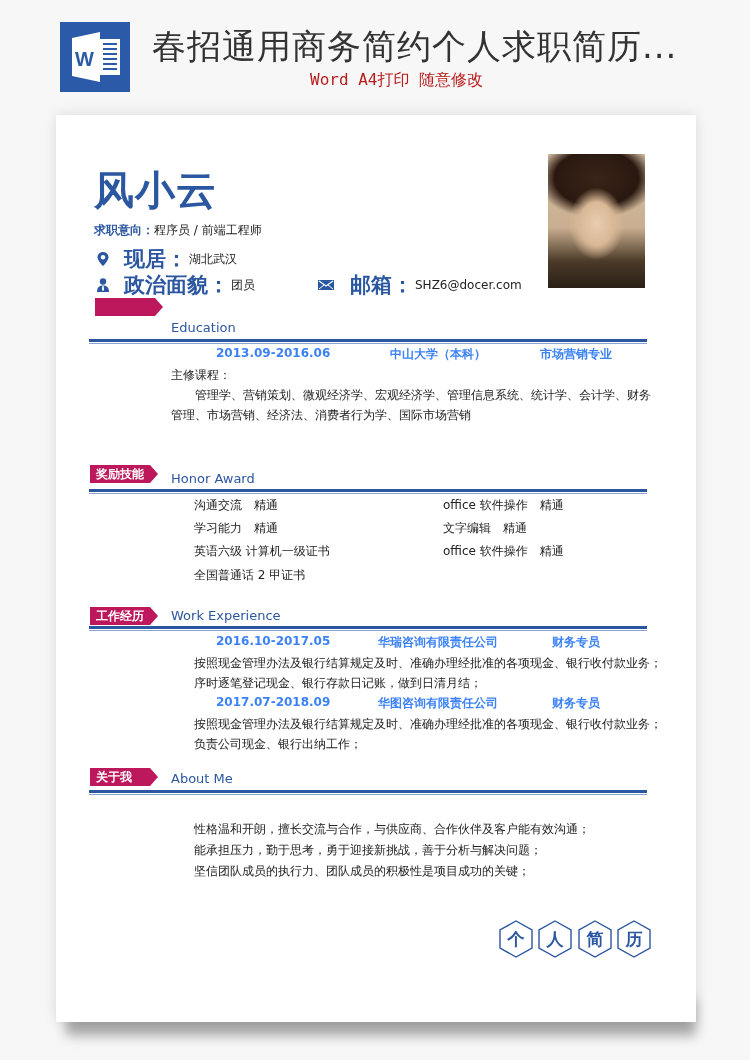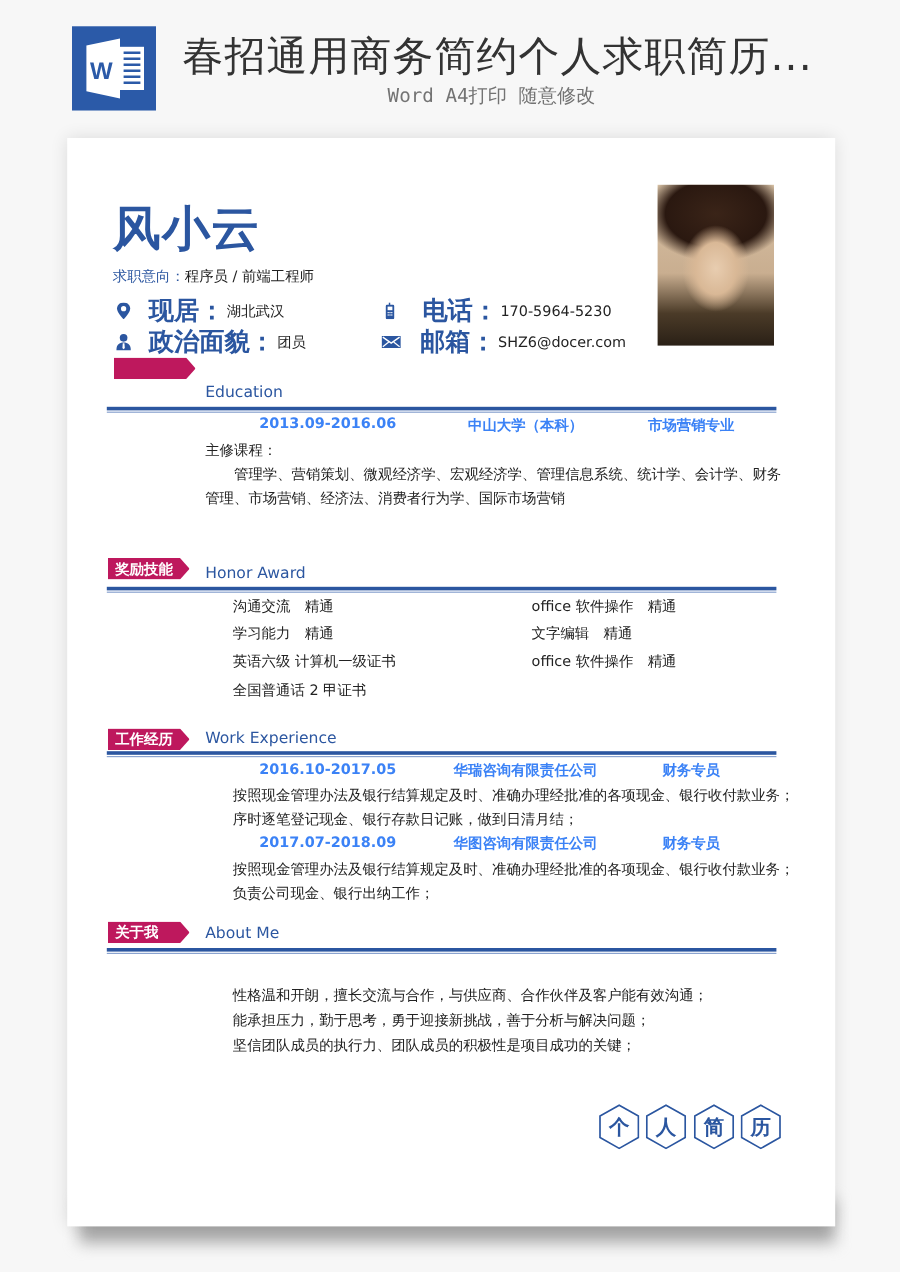--- a/index.html
+++ b/index.html
@@ -13,40 +13,40 @@
   .header-word-icon {
     position: absolute; left: 60px; top: 22px; width: 70px; height: 70px;
     background: #2b5aa8;
   }
   .header-title {
     position: absolute; left: 152px; top: 24px;
     font-size: 34px; color: #333; letter-spacing: 1px; white-space: nowrap;
     font-family: "DejaVu Sans", sans-serif;
   }
   .header-sub {
-    position: absolute; left: 323px; top: 70px;
-    font-size: 16px; color: #737373; white-space: nowrap;
+    position: absolute; left: 310px; top: 70px;
+    font-size: 16px; color: #b91c1c; white-space: nowrap;
     font-family: "DejaVu Sans Mono", monospace;
   }
   .page-shadow {
     position: absolute; left: 66px; top: 1000px; width: 630px; height: 36px;
     background: #aaa; filter: blur(6px);
   }
   .page {
     position: absolute; left: 56px; top: 115px; width: 640px; height: 907px;
     background: #fff;
     box-shadow: 0 0 14px rgba(0,0,0,0.12);
   }
   .abs { position: absolute; white-space: nowrap; }
   .name {
     left: 38px; top: 48px; font-size: 40px; font-weight: bold; color: #2b56a0;
     letter-spacing: 1px;
   }
   .intent { left: 38px; top: 107px; font-size: 12px; color: #222; }
-  .intent .lbl { color: #2b56a0; font-weight: normal; }
+  .intent .lbl { color: #2b56a0; font-weight: bold; }
   .info-row { font-size: 12px; color: #222; display: flex; align-items: center; }
   .info-row .ic { width: 14px; height: 14px; margin-right: 14px; display: inline-block; }
   .info-row .lbl { color: #2b56a0; font-weight: bold; font-size: 21px; margin-right: 2px; }
   .photo {
     left: 492px; top: 39px; width: 97px; height: 134px;
     background:
       radial-gradient(ellipse 28px 36px at 50% 52%, #e8cdb0 0%, #d9b896 60%, rgba(0,0,0,0) 100%),
       radial-gradient(ellipse 60px 40px at 50% 18%, #3a2418 0%, #2a1810 70%, rgba(0,0,0,0) 100%),
       linear-gradient(180deg, #d8c2a6 0%, #c9ae90 55%, #4b3b28 80%, #2a2016 100%);
   }
@@ -115,39 +115,20 @@
     <span class="ic">
       <svg width="14" height="14" viewBox="0 0 14 14">
           <circle cx="7" cy="3.5" r="3.2" fill="#2b56a0"></circle>
           <path d="M1 14 C1 9 3.5 7.5 7 7.5 C10.5 7.5 13 9 13 14 Z" fill="#2b56a0"></path>
           <polygon points="6.3,8 7.7,8 8,12 7,13 6,12" fill="#fff"></polygon>
         </svg>
     </span>
     <span class="lbl">政治面貌：</span>
     <span>团员</span>
   </div>
-  <div class="abs info-row" style="left:262px; top:130px;">
-    <span class="ic">
-      <svg width="14" height="14" viewBox="0 0 14 14">
-          <rect x="3.5" y="2" width="7" height="12" rx="1" fill="#2b56a0"></rect>
-          <rect x="5" y="3.5" width="4" height="3" fill="#fff"></rect>
-          <rect x="6" y="0" width="1.2" height="2.5" fill="#2b56a0"></rect>
-          <g fill="#fff">
-            <rect x="5" y="8" width="1" height="1"></rect>
-            <rect x="6.5" y="8" width="1" height="1"></rect>
-            <rect x="8" y="8" width="1" height="1"></rect>
-            <rect x="5" y="10" width="1" height="1"></rect>
-            <rect x="6.5" y="10" width="1" height="1"></rect>
-            <rect x="8" y="10" width="1" height="1"></rect>
-          </g>
-        </svg>
-    </span>
-    <span class="lbl" style="margin-left:6px;">电话：</span>
-    <span>170-5964-5230</span>
-  </div>
   <div class="abs info-row" style="left:262px; top:156px;">
     <span class="ic">
       <svg width="16" height="14" viewBox="0 0 16 14">
           <rect x="0" y="2" width="16" height="10" fill="#2b56a0"></rect>
           <polyline points="1,3 8,8 15,3" fill="none" stroke="#fff" stroke-width="1.2"></polyline>
           <line x1="1" y1="11" x2="6" y2="7" stroke="#fff" stroke-width="1"></line>
           <line x1="15" y1="11" x2="10" y2="7" stroke="#fff" stroke-width="1"></line>
         </svg>
     </span>
     <span class="lbl" style="margin-left:4px;">邮箱：</span>

